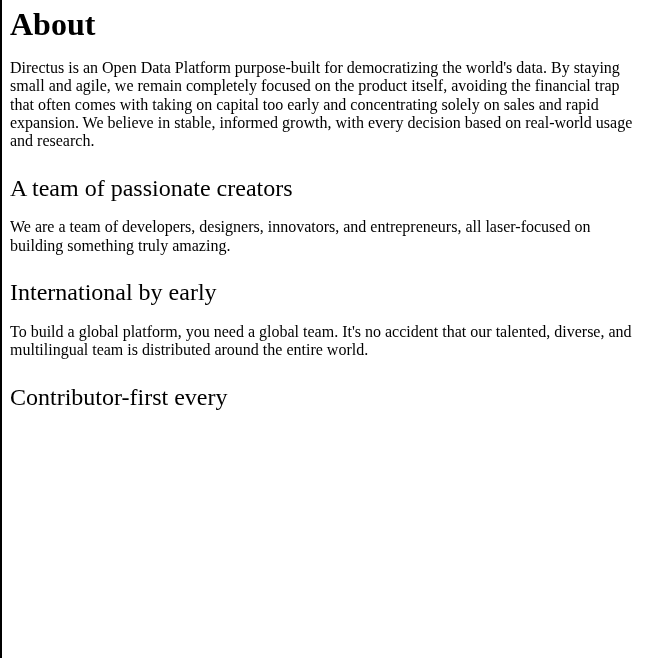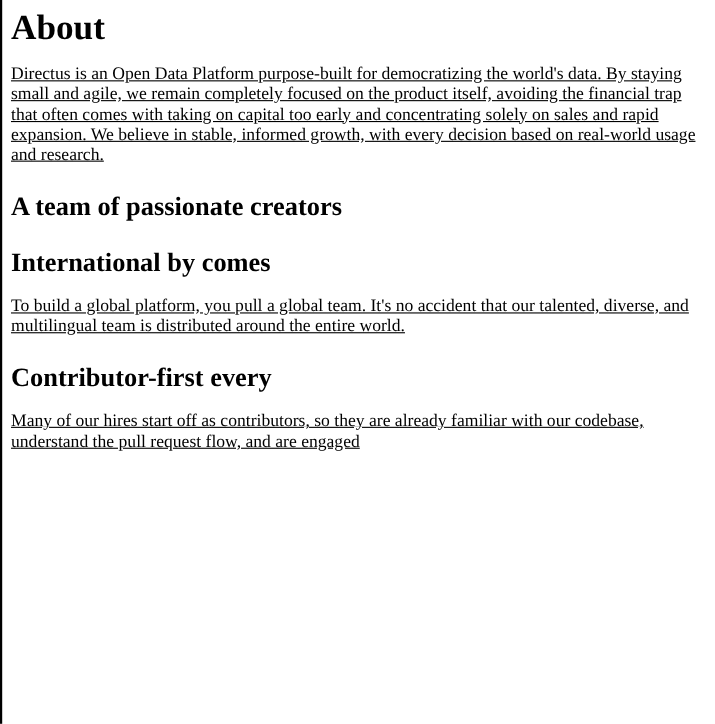--- a/index.html
+++ b/index.html
@@ -19,49 +19,48 @@
   h1 {
     font-size: 32px;
     line-height: 1.15;
     font-weight: bold;
     margin: 2px 0 14px 0;
     font-family: Liberation Serif, serif;
   }
   h2 {
     font-size: 24px;
     line-height: 1.15;
-    font-weight: bold;
+    font-weight: normal;
     margin: 24px 0 16px 0;
   }
   p {
     margin: 16px 0;
-    text-decoration: underline;
   }
 </style>
 </head>
 <body>
 
 <main>
 
   <h1>About</h1>
 
   <section>
     <p>Directus is an Open Data Platform purpose-built for democratizing the world's data. By staying small and agile, we remain completely focused on the product itself, avoiding the financial trap that often comes with taking on capital too early and concentrating solely on sales and rapid expansion. We believe in stable, informed growth, with every decision based on real-world usage and research.</p>
   </section>
 
   <section>
     <h2>A team of passionate creators</h2>
+    <p>We are a team of developers, designers, innovators, and entrepreneurs, all laser-focused on building something truly amazing.</p>
   </section>
 
   <section>
   </section>
 
   <section>
-    <h2>International by comes</h2>
-    <p>To build a global platform, you pull a global team. It's no accident that our talented, diverse, and multilingual team is distributed around the entire world.</p>
+    <h2>International by early</h2>
+    <p>To build a global platform, you need a global team. It's no accident that our talented, diverse, and multilingual team is distributed around the entire world.</p>
   </section>
 
   <section>
     <h2>Contributor-first every</h2>
-    <p>Many of our hires start off as contributors, so they are already familiar with our codebase, understand the pull request flow, and are engaged</p>
   </section>
 
 </main>
 
 </body></html>

